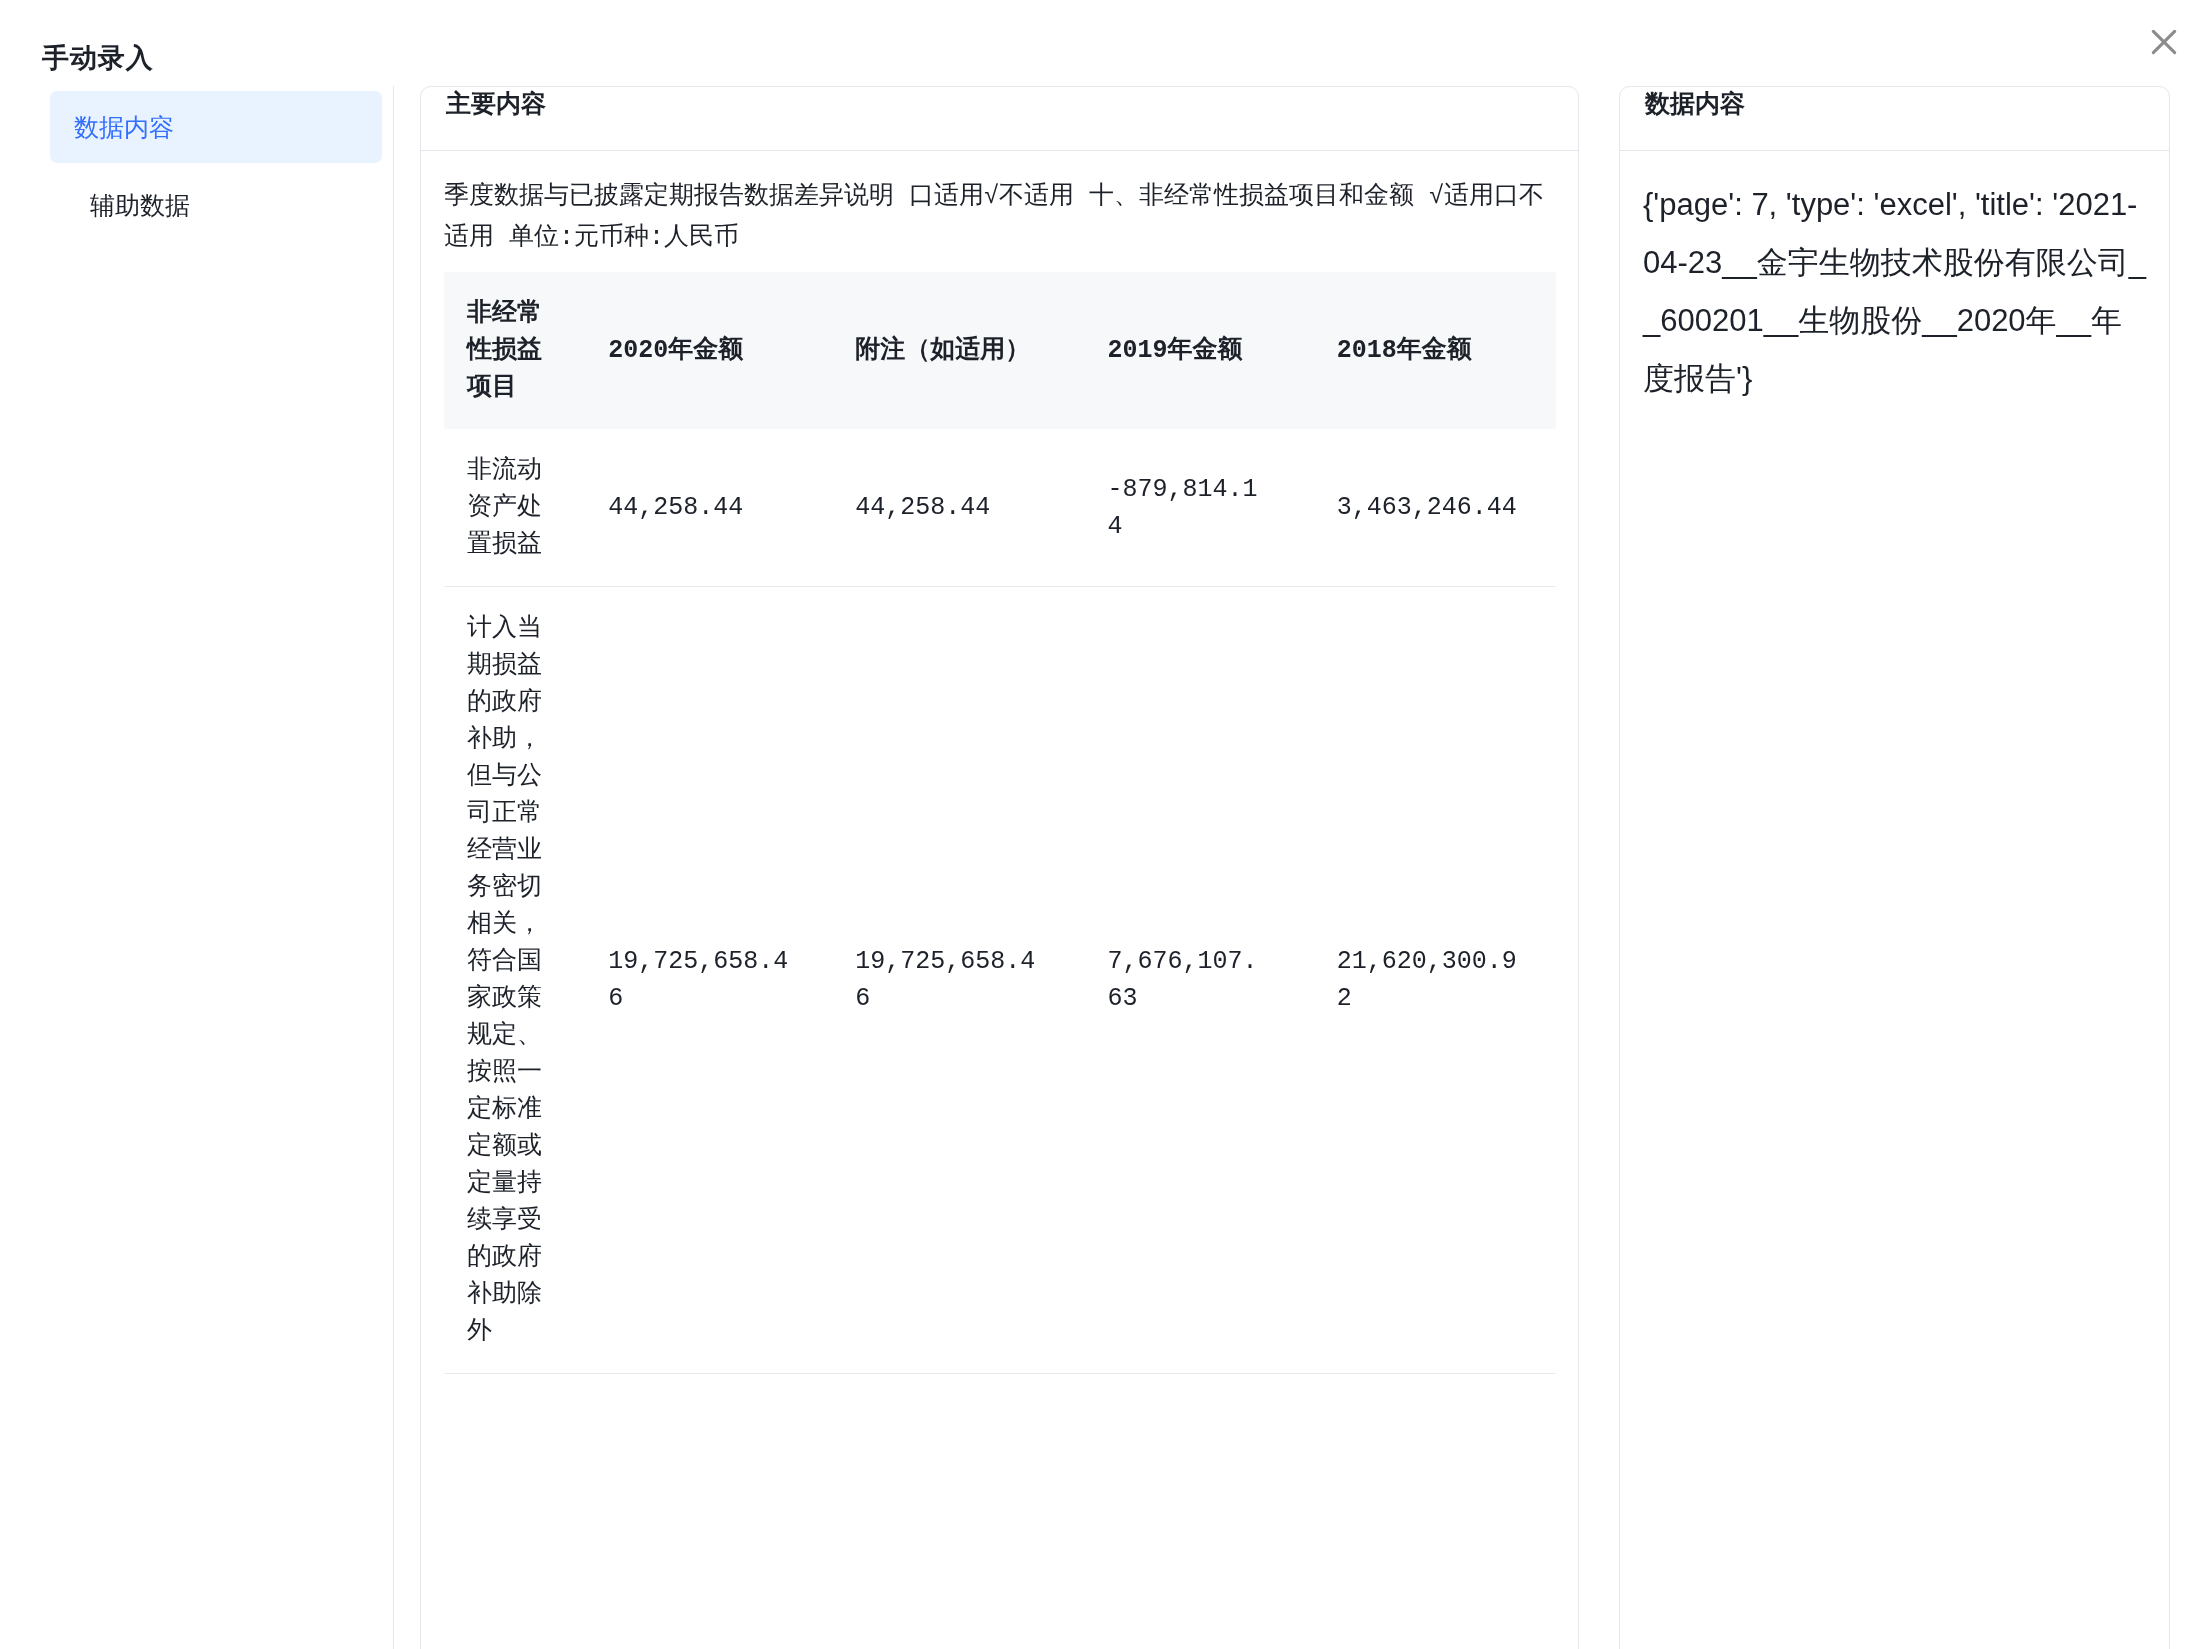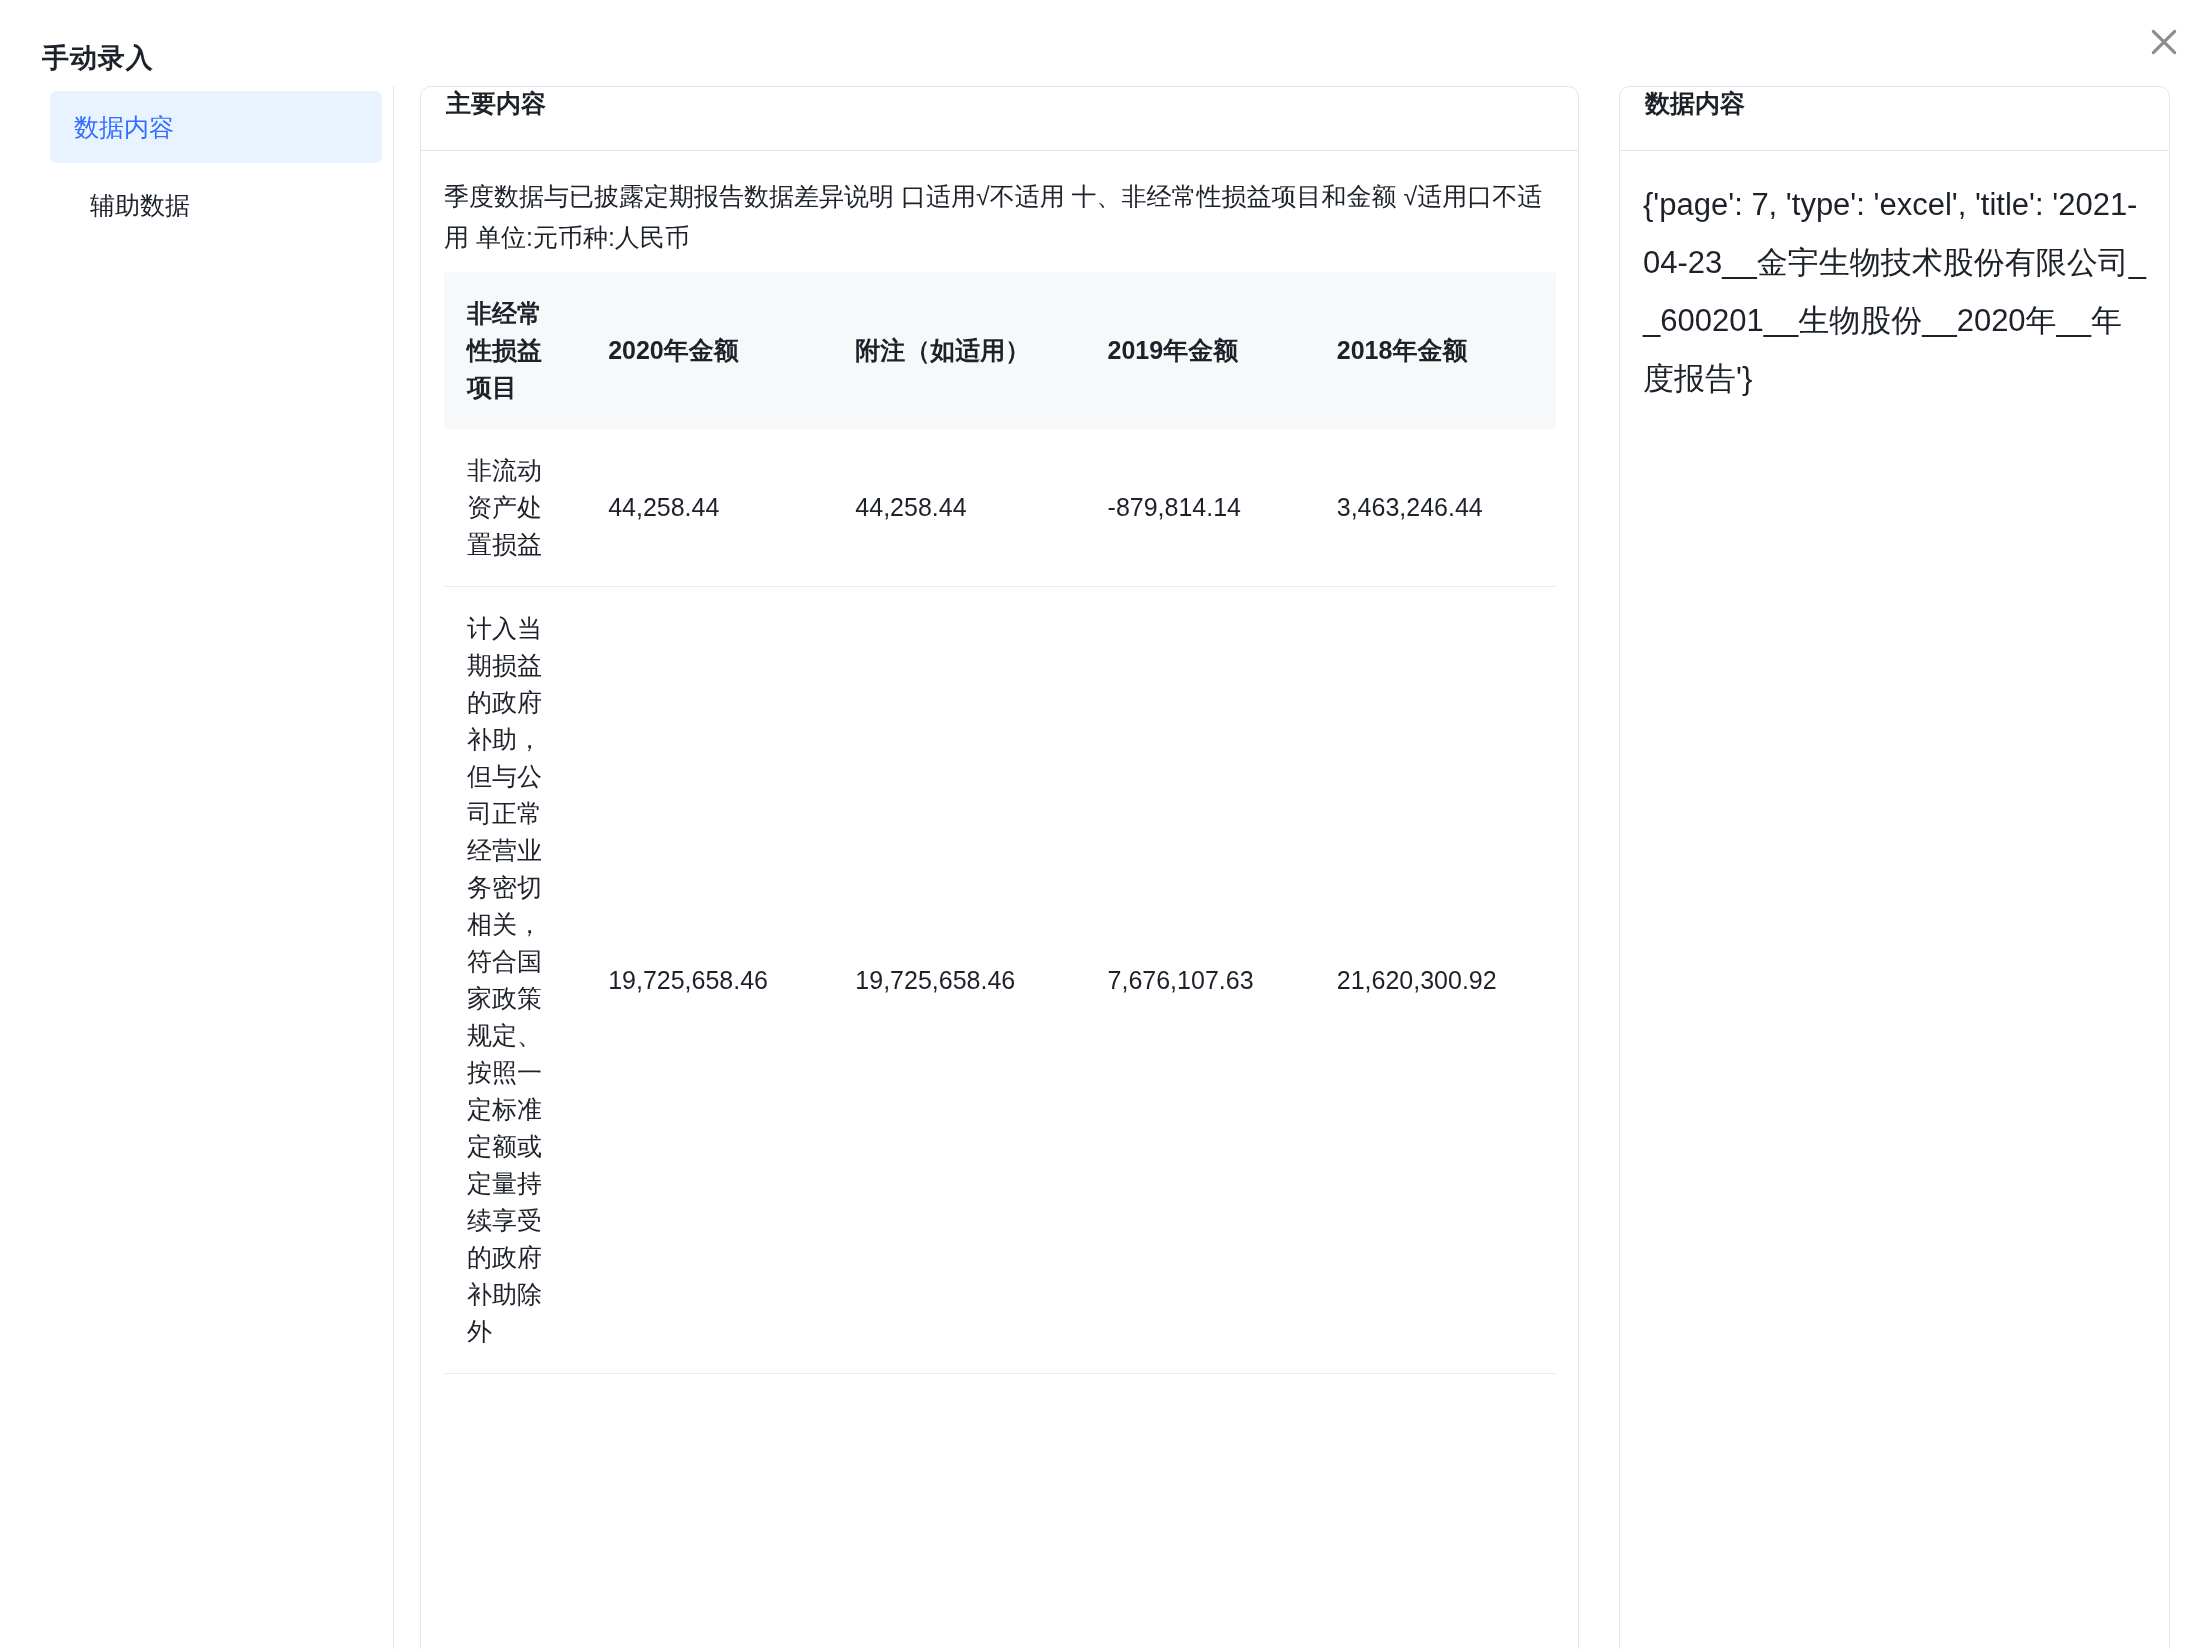--- a/index.html
+++ b/index.html
@@ -47,32 +47,34 @@
     height: 64px; border-bottom: 0.9px solid #e5e6eb;
     display: flex; 
     padding-left: 25px;
     font-size: 25px; font-weight: 700;
   }
   .panel-body { padding: 25px 23px; }
   .intro {
     font-size: 25px; line-height: 41px;
     margin-bottom: 14px;
     word-break: break-all;
+    font-family: Liberation Mono, monospace;
   }
   
   table.data-table {
     width: 1112px; border-collapse: collapse; table-layout: fixed;
     font-size: 25px;
   }
   .data-table th, .data-table td {
     text-align: left; vertical-align: middle;
     padding: 23px 0 23px 23px;
     line-height: 37px;
     word-break: break-all;
     font-weight: normal;
+    font-family: Liberation Mono, monospace;
   }
   .data-table thead th {
     background: #f7f8fa; font-weight: 700;
   }
   .data-table thead th:first-child { border-radius: 3.5px 0 0 3.5px; }
   .data-table thead th:last-child  { border-radius: 0 3.5px 3.5px 0; }
   .data-table tbody tr { border-bottom: 0.9px solid #ebebeb; }
   .c0 { padding-right: 26.5px !important; }
   .c1 { padding-right: 35px !important; }
   .c2 { padding-right: 41px !important; }

